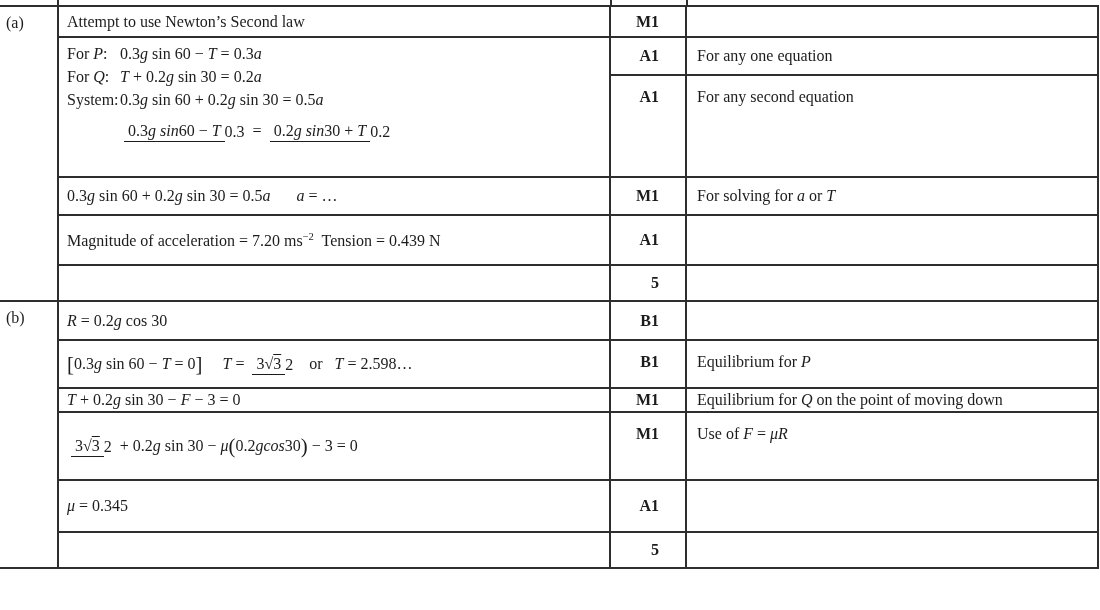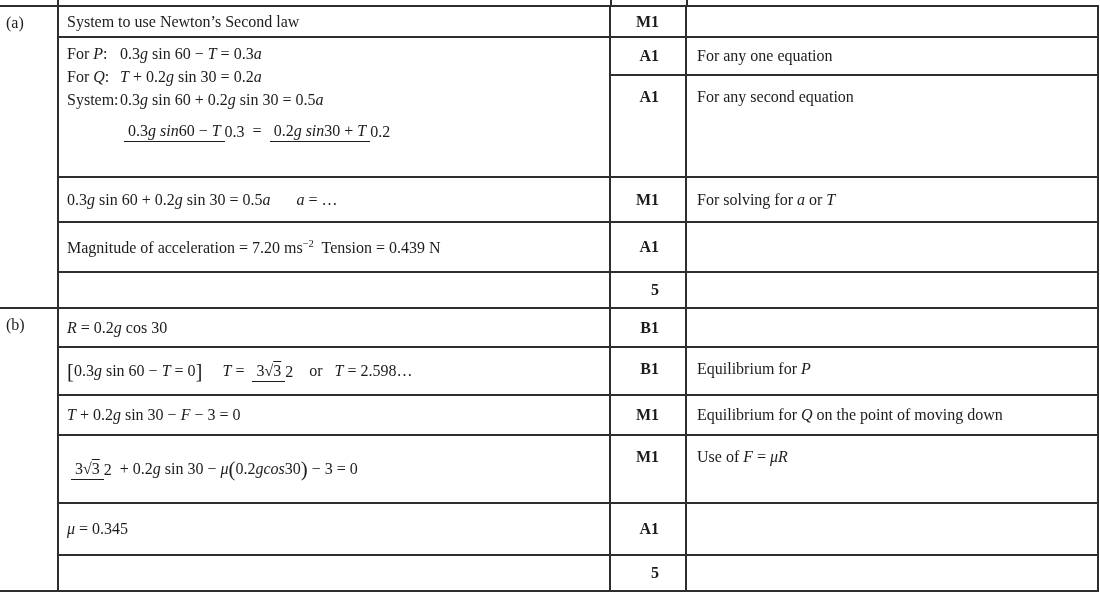--- a/index.html
+++ b/index.html
@@ -11,23 +11,23 @@
   .tick-part{left:57px;} .tick-mark{left:610px;} .tick-comm{left:686px;}
   table.ms{border-collapse:collapse;table-layout:fixed;width:1098px;margin:5px 0 0 0;}
   col.c-part{width:58px;} col.c-work{width:552px;} col.c-mark{width:76px;} col.c-comm{width:412px;}
   td{border:2px solid #2e2e2e;padding:2px 8px;vertical-align:middle;overflow:hidden;}
   td.part{border-left:none;vertical-align:top;padding:7px 4px 2px 6px;}
   td.work{padding-left:8px;}
   td.mark{text-align:right;padding-right:26px;font-weight:bold;}
   td.comm{padding-left:10px;}
   td.vtop{vertical-align:top;padding-top:12px;}
   td.wtop{vertical-align:top;padding-top:4px;}
-  tr.r1{height:31px;} tr.r2{height:38px;} tr.r3{height:102px;} tr.r4{height:45px;}
+  tr.r1{height:31px;} tr.r2{height:38px;} tr.r3{height:102px;} tr.r4{height:38px;}
   tr.r5{height:50px;} tr.r6{height:36px;} tr.r7{height:39px;} tr.r8{height:48px;}
-  tr.r9{height:40px;} tr.r10{height:68px;} tr.r11{height:52px;} tr.r12{height:36px;}
+  tr.r9{height:24px;} tr.r10{height:68px;} tr.r11{height:52px;} tr.r12{height:36px;}
   .line{line-height:1.45;}
   .lbl{display:inline-block;min-width:53px;}
   .frac-line{margin:7px 0 0 53px;}
   .frac{display:inline-flex;flex-direction:row;align-items:center;vertical-align:middle;margin:0 4px;line-height:1.12;}
   .frac .num{border-bottom:1.6px solid #1c1c1c;padding:0 4px 1px;}
   .frac .den{padding-top:1px;}
   .seg{white-space:pre-wrap;}
   .seg-i{font-style:italic;}
   .seg-sup{font-size:0.66em;vertical-align:super;}
   .seg-ovl{text-decoration:overline;}
@@ -49,21 +49,21 @@
         <col class="c-mark">
         <col class="c-comm">
       </colgroup>
     <tbody>
 
       <tr class="r1">
         <td class="part" rowspan="6">
           <span>(a)</span>
         </td>
         <td class="work">
-          <span><span class="seg">System to use Newton’s Second law</span></span>
+          <span><span class="seg">Attempt to use Newton’s Second law</span></span>
         </td>
         <td class="mark">
           <span>M1</span>
         </td>
         <td class="comm"></td>
       </tr>
 
       <tr class="r2">
         <td class="work wtop" rowspan="2">
           <div class="line">

